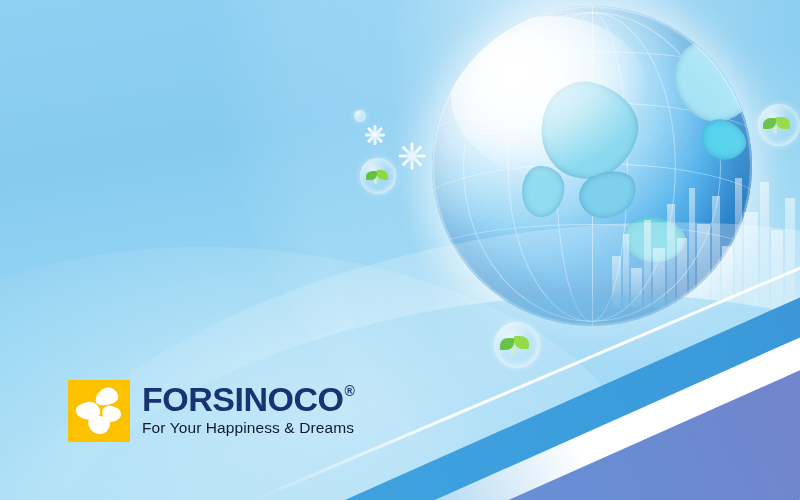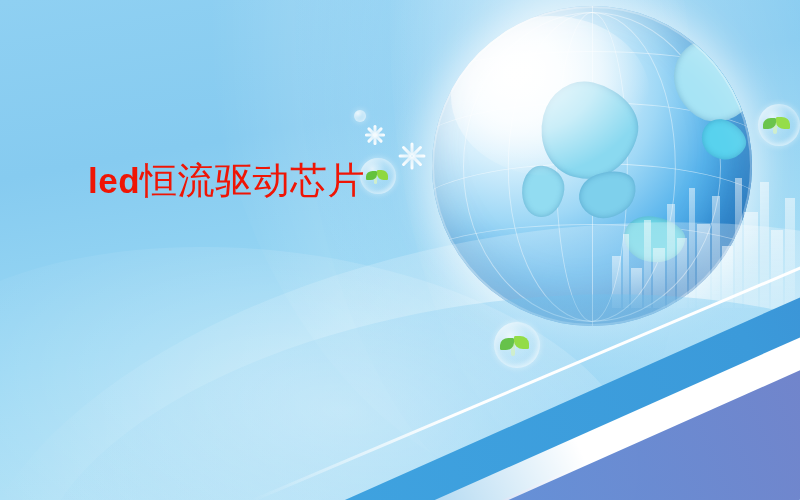--- a/index.html
+++ b/index.html
@@ -205,17 +205,31 @@
     <div class="leaf" style="left:20px;top:14px;width:15px;height:13px;background:#93dc46;transform:scaleX(-1);"></div>
   </div>
   <div class="bubble" style="left:758px;top:104px;width:42px;height:42px">
     <div class="stem" style="left:15px;top:16px;width:4px;height:14px"></div>
     <div class="leaf" style="left:5px;top:14px;width:13px;height:11px;background:#6ac44c;"></div>
     <div class="leaf" style="left:18px;top:13px;width:14px;height:12px;background:#95dd49;transform:scaleX(-1);"></div>
   </div>
   <div class="bubble" style="left:354px;top:110px;width:12px;height:12px"></div>
 
   <div id="headline">
-    <div class="line l1"><span class="lat">led</span><span>恒流驱动芯片</span></div>
-  </div>
-
+  </div>
+
+  <div id="logo">
+    <div id="logomark">
+      <b style="left:27px;top:8px;width:23px;height:17px;border-radius:62% 38% 46% 54%/70% 64% 36% 30%;transform:rotate(-12deg)"></b>
+      <b style="left:34px;top:26px;width:19px;height:16px;border-radius:44% 56% 62% 38%/38% 46% 54% 62%;transform:rotate(10deg)"></b>
+      <b style="left:8px;top:22px;width:24px;height:18px;border-radius:56% 44% 36% 64%/40% 62% 38% 60%;transform:rotate(-8deg)"></b>
+      <b style="left:20px;top:36px;width:22px;height:18px;border-radius:50% 50% 46% 54%/36% 40% 60% 64%;transform:rotate(6deg)"></b>
+    </div>
+    <div id="logotype">
+      <div id="wordmark">
+        <span>FORSINOCO</span>
+        <span class="reg">®</span>
+      </div>
+      <div id="tagline">For Your Happiness &amp; Dreams</div>
+    </div>
+  </div>
 
 </div>
 
 </body></html>

